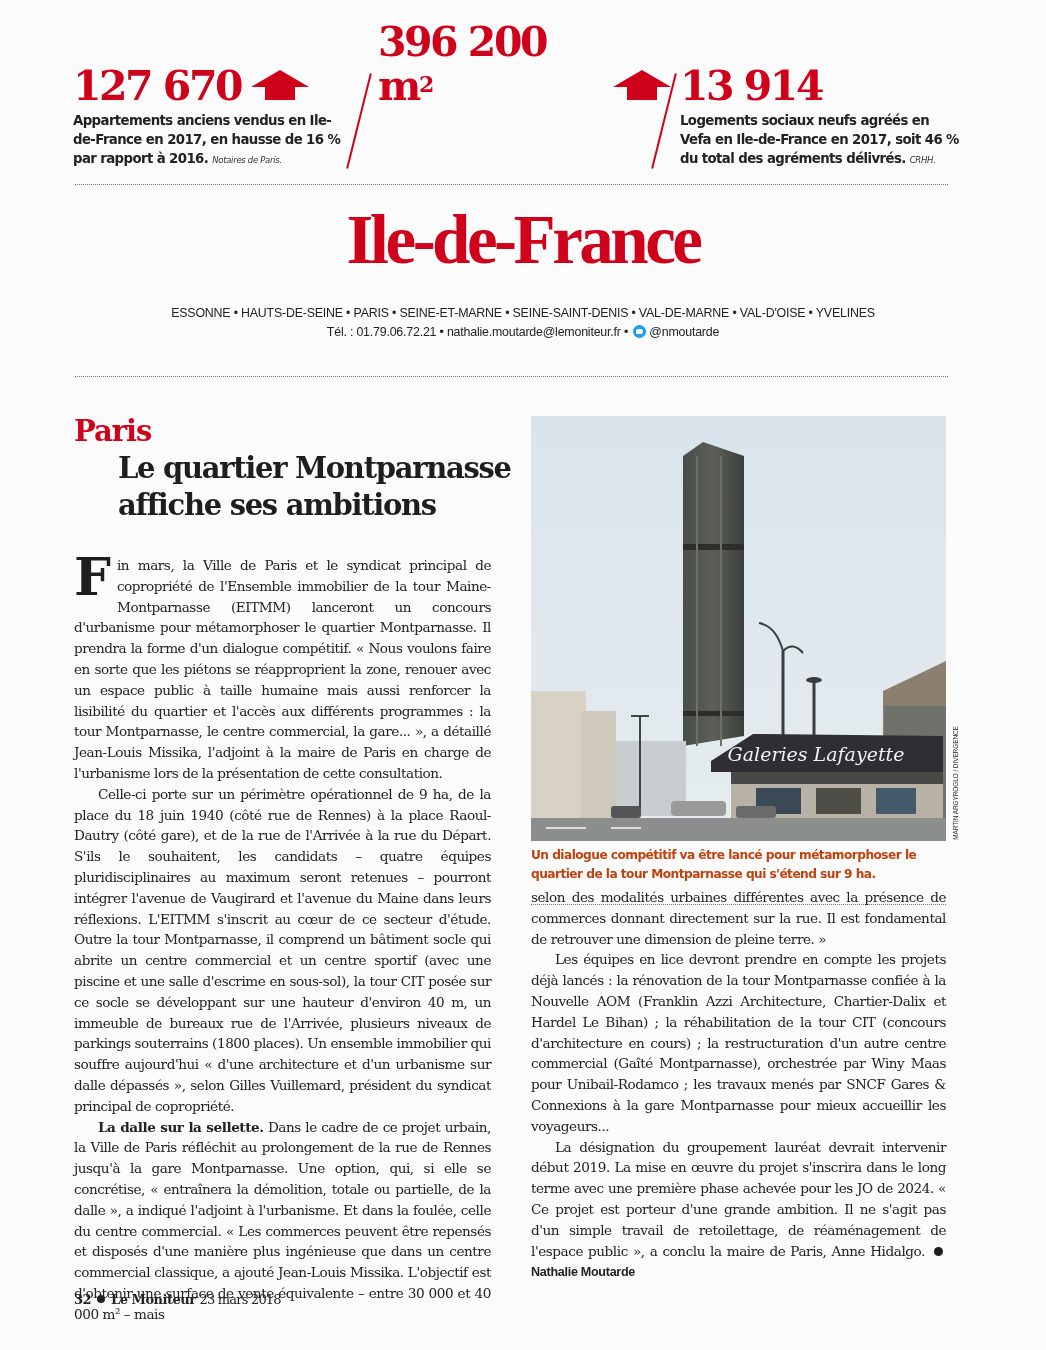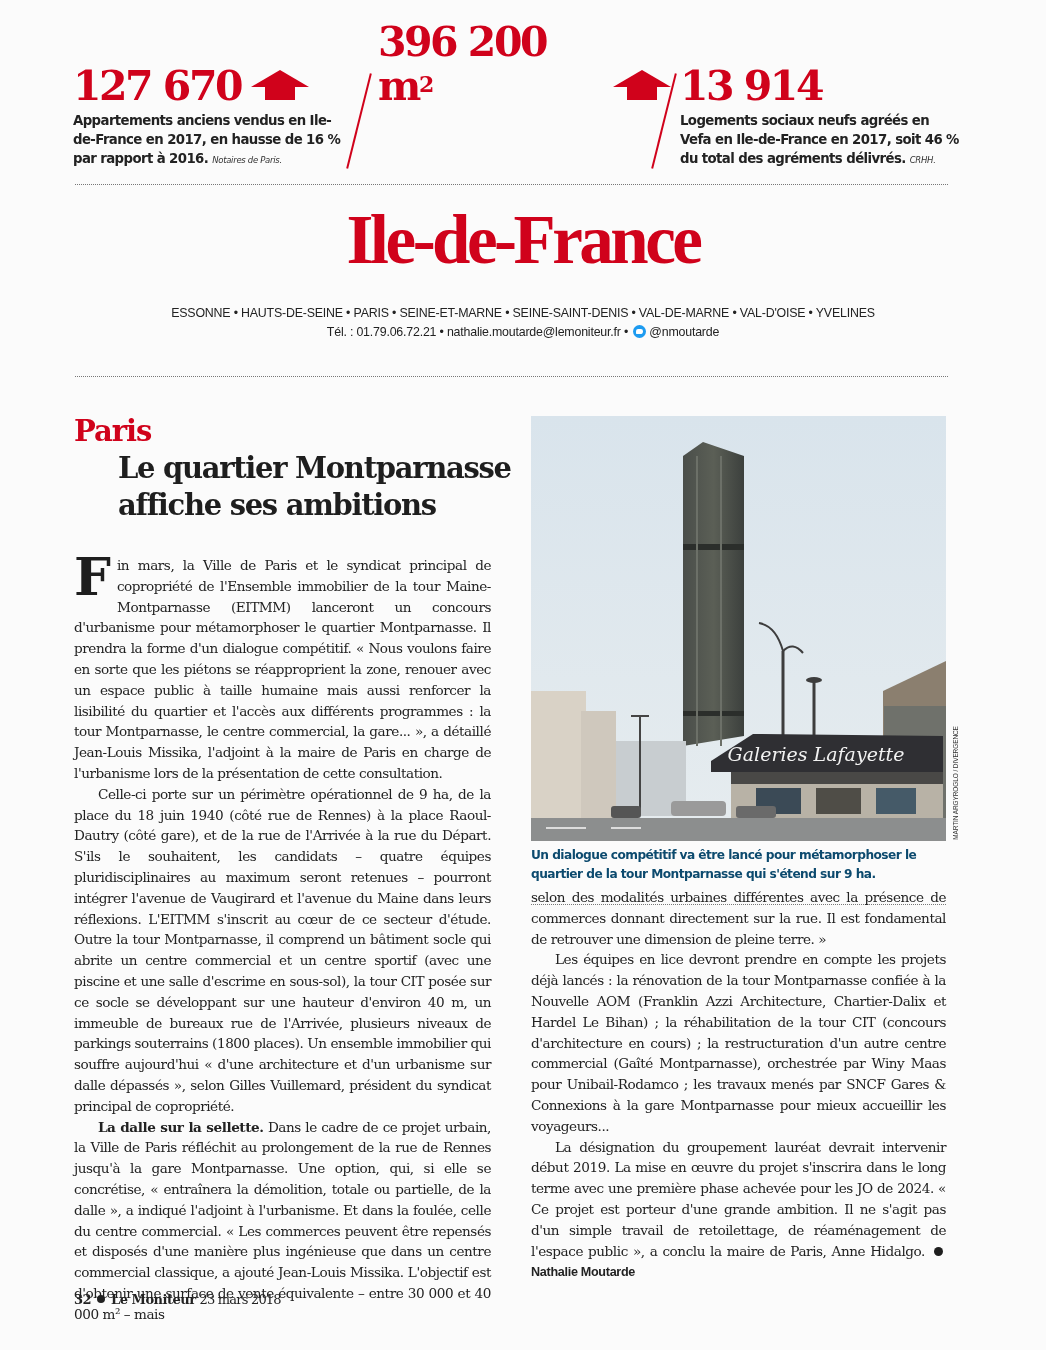--- a/index.html
+++ b/index.html
@@ -68,21 +68,21 @@
   .signature { font-family: "Liberation Sans", sans-serif; font-weight: bold; font-size: 12.6px; letter-spacing: -0.3px; }
   .bullet { display: inline-block; width: 9px; height: 9px; border-radius: 50%; background: #1e1e1e; margin: 0 3px 0 4px; vertical-align: 0; }
 
   
   .photo { position: absolute; left: 531px; top: 416px; width: 415px; height: 425px; overflow: hidden; background: #737373; }
   .photo svg { display: block; }
   .photo-credit { position: absolute; left: 949px; top: 720px; width: 12px; height: 125px; }
   .photo-credit span { position: absolute; left: 50%; top: 50%; transform: translate(-50%, -50%) rotate(-90deg);
     white-space: nowrap; font-family: "Liberation Sans", sans-serif; font-size: 6.5px; color: #333; letter-spacing: -0.1px; }
   .caption { position: absolute; left: 531px; top: 846px; width: 420px; font-family: "DejaVu Sans", sans-serif; font-weight: bold;
-    font-size: 12.2px; line-height: 19px; color: #0c4a6e; letter-spacing: -0.55px; }
+    font-size: 12.2px; line-height: 19px; color: #c2410c; letter-spacing: -0.55px; }
   .dots-3 { position: absolute; left: 531px; top: 904px; width: 415px; border-top: 1.5px dotted #777; }
 
   
   .footer { position: absolute; left: 74px; top: 1292px; font-size: 13px; line-height: 16px; color: #222; letter-spacing: -0.5px; }
   .footer .page-num { font-family: "DejaVu Serif", serif; font-weight: bold; }
   .footer .pub { font-family: "DejaVu Serif", serif; font-weight: bold; }
   .footer .date { font-family: "DejaVu Serif", serif; font-weight: normal; letter-spacing: -0.8px; margin-left: 4px; }
   .footer .dot { display: inline-block; width: 8px; height: 8px; border-radius: 50%; background: #222; margin: 0 6px; vertical-align: 1px; }
 </style>
 </head>

